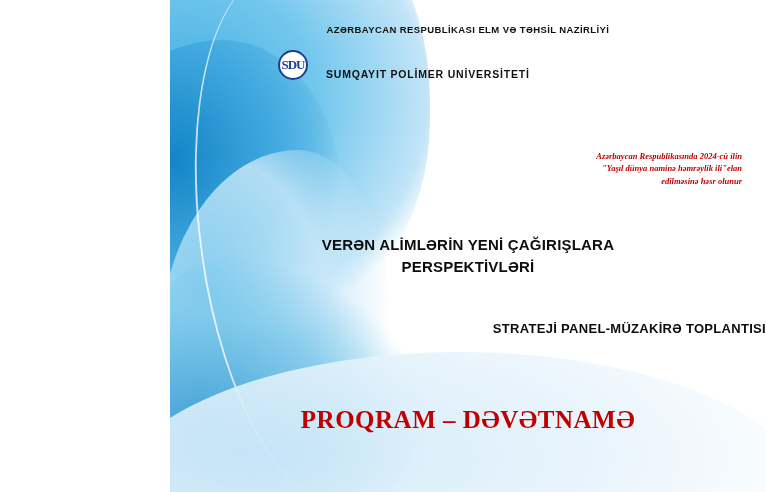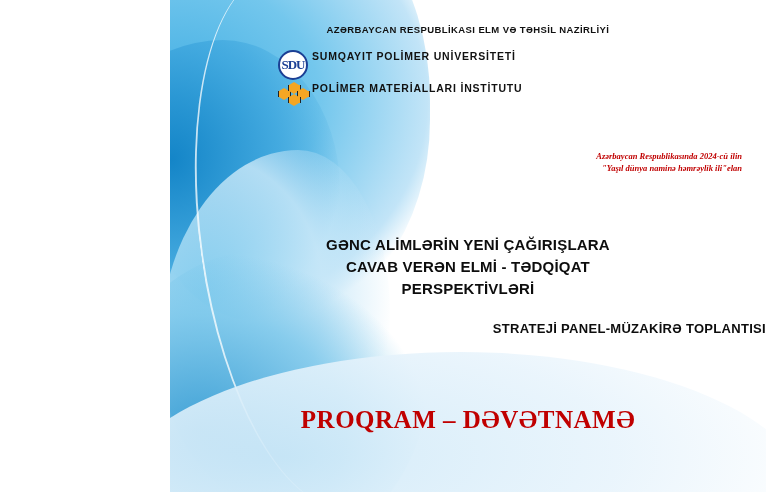--- a/index.html
+++ b/index.html
@@ -117,22 +117,22 @@
     font-size: 9.5px;
     font-weight: bold;
     letter-spacing: 0.4px;
     color: #111111;
   }
 
   .org-row {
     position: absolute;
     left: 108px;
     display: flex;
-    align-items: flex-start;
-    gap: 4px;
+    align-items: flex-end;
+    gap: 18px;
   }
   .org-row.uni { top: 50px; }
   .org-row.inst { top: 82px; }
 
   .org-label {
     font-size: 10.5px;
     font-weight: bold;
     letter-spacing: 0.8px;
     color: #111111;
     white-space: nowrap;
@@ -268,38 +268,29 @@
       <div class="ministry">AZƏRBAYCAN RESPUBLİKASI ELM VƏ TƏHSİL NAZİRLİYİ</div>
 
       <div class="org-row uni">
         <span class="emblem-uni">
           <span class="ring"></span>
           <span class="mono">SDU</span>
         </span>
         <span class="org-label">SUMQAYIT  POLİMER  UNİVERSİTETİ</span>
       </div>
 
-      <div class="org-row inst">
-        <span class="emblem-inst">
-          <span class="hex h1"></span>
-          <span class="hex h2"></span>
-          <span class="hex h3"></span>
-          <span class="hex h4"></span>
-        </span>
-        <span class="org-label">POLİMER  MATERİALLARI   İNSTİTUTU</span>
-      </div>
 
       <div class="dedication">
         <div>Azərbaycan Respublikasında 2024-cü ilin</div>
         <div>"Yaşıl dünya naminə həmrəylik ili"elan</div>
+        <div>edilməsinə həsr olunur</div>
       </div>
 
       <div class="main-title">
-        <div>GƏNC ALİMLƏRİN YENİ ÇAĞIRIŞLARA</div>
-        <div>CAVAB VERƏN  ELMİ - TƏDQİQAT</div>
+        <div>VERƏN ALİMLƏRİN YENİ ÇAĞIRIŞLARA</div>
         <div>PERSPEKTİVLƏRİ</div>
       </div>
 
       <div class="subtitle">STRATEJİ  PANEL-MÜZAKİRƏ TOPLANTISI</div>
 
       <div class="program-title">PROQRAM – DƏVƏTNAMƏ</div>
 
     </div>
   </div>
 </div>

